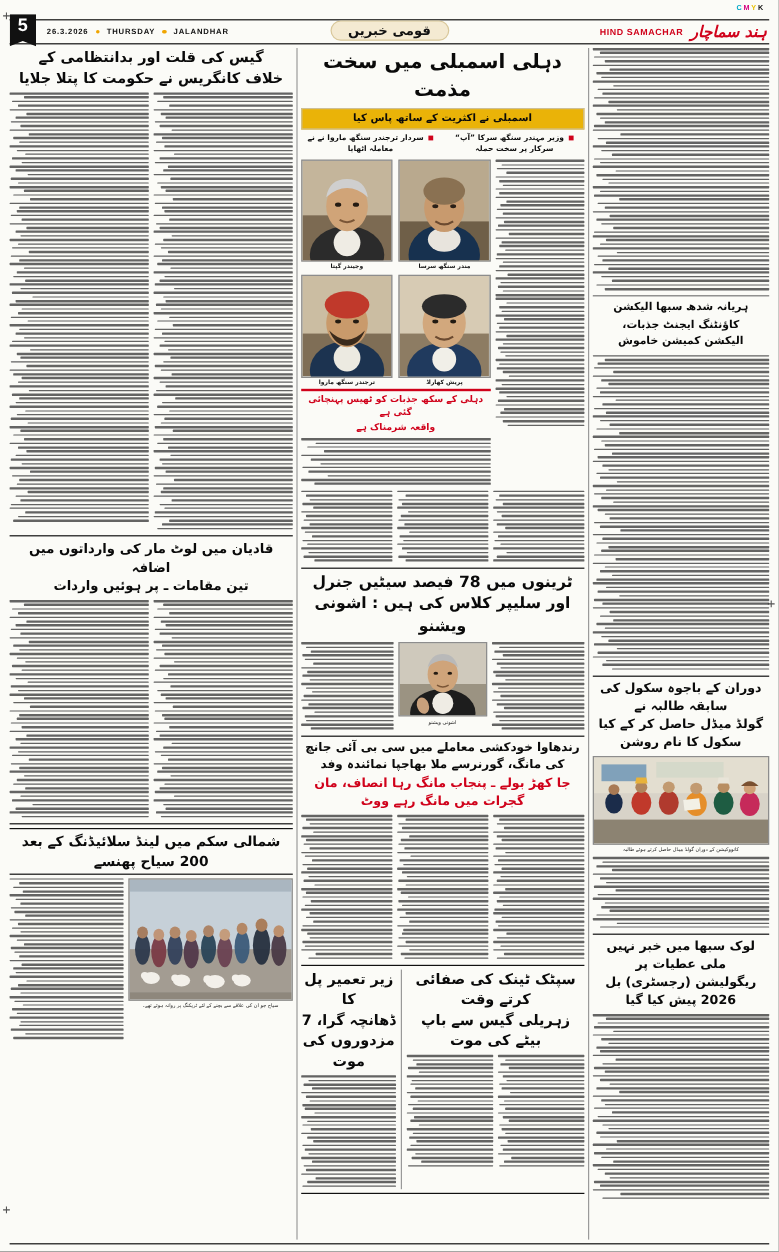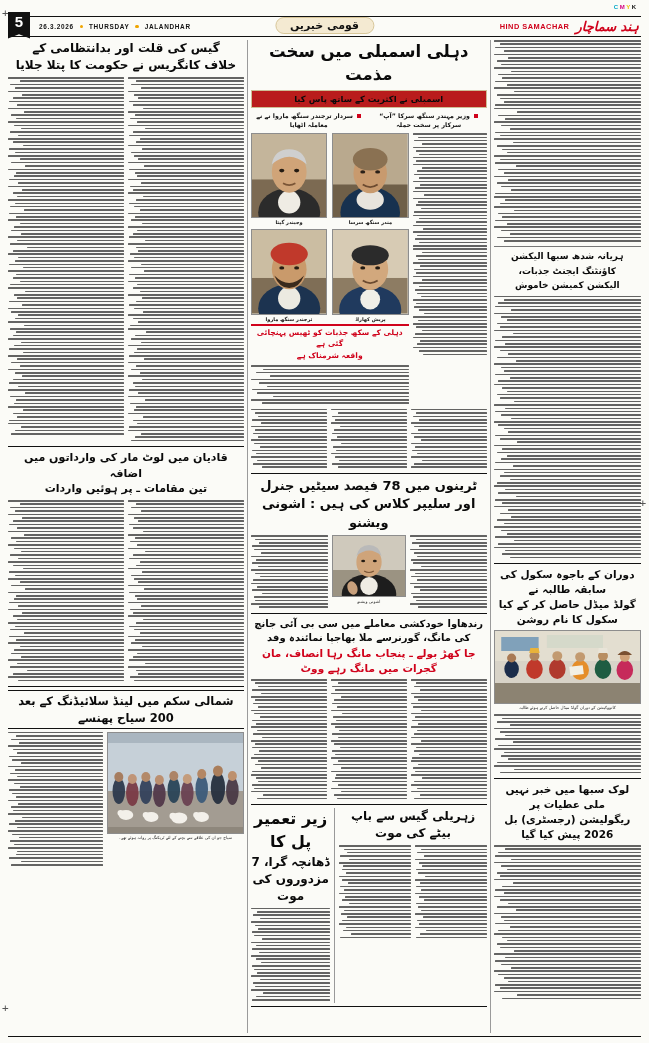--- a/index.html
+++ b/index.html
@@ -75,21 +75,21 @@
   .cols3{display:flex;gap:4px;direction:rtl;}
   .cols2>div,.cols3>div{flex:1;}
   
   .photo{position:relative;overflow:hidden;background:#c9c6bd;border:.5px solid #8d8d8d;}
   .ph-portrait{aspect-ratio:1/1.12;}
   .figcap{direction:rtl;font-size:4.2px;text-align:center;color:#222;margin-top:1.5px;line-height:1.45;}
   .portgrid{display:grid;grid-template-columns:1fr 1fr;gap:4px 5px;}
   .portname{direction:rtl;font-size:5px;text-align:center;font-weight:bold;color:#111;margin-top:1px;}
   .bullet-sq{display:inline-block;width:4px;height:4px;background:#d0021b;vertical-align:middle;margin-left:2px;}
   .subhead{direction:rtl;font-size:6.3px;font-weight:bold;text-align:center;color:#111;line-height:1.45;}
-  .boxnote{background:#b91c1c;border:.6px solid #cdbf96;padding:2px 3px;}
+  .boxnote{background:#eab308;border:.6px solid #cdbf96;padding:2px 3px;}
   .redbar{height:2px;background:#d0021b;margin:2px 0;}
   .hl-box{border-top:1.1px solid #111;border-bottom:1.1px solid #111;padding:2px 0;}
 </style>
 </head>
 <body>
 
 <div id="page">
 
   <div class="cropmark" style="top:10px;left:2px;">+</div>
   <div class="cropmark" style="top:500px;right:3px;">+</div>
@@ -828,20 +828,21 @@
             <div class="ln" style="width:84%"></div>
               <div class="ln" style="width:92%"></div>
           </div>
         </div>
       </div>
 
       <div class="rule"></div>
 
       <div style="display:flex;gap:4px;direction:rtl">
         <div style="flex:1.85">
+          <div class="hl hl-lg" style="font-size:12px">سپٹک ٹینک کی صفائی کرتے وقت</div>
           <div class="hl hl-lg" style="font-size:12px">زہریلی گیس سے باپ بیٹے کی موت</div>
           <div class="cols2" style="margin-top:3px">
             <div class="body dense">
               <div class="ln" style="width:100%"></div>
                 <div class="ln" style="width:92%"></div>
               <div class="ln" style="width:97%"></div>
                 <div class="ln" style="width:88%"></div>
               <div class="ln" style="width:100%"></div>
                 <div class="ln" style="width:95%"></div>
               <div class="ln" style="width:90%"></div>
@@ -894,21 +895,21 @@
                 <div class="ln" style="width:100%"></div>
               <div class="ln" style="width:91%"></div>
                 <div class="ln" style="width:95%"></div>
               <div class="ln" style="width:84%"></div>
                 <div class="ln" style="width:99%"></div>
             </div>
           </div>
         </div>
         <div style="width:0;border-left:.6px solid #999"></div>
         <div style="flex:1">
-          <div class="hl hl-lg" style="font-size:16px">زیر تعمیر پل کا</div>
+          <div class="hl hl-lg" style="font-size:12px">زیر تعمیر پل کا</div>
           <div class="hl hl-lg" style="font-size:12px">ڈھانچہ گرا، 7</div>
           <div class="hl hl-lg" style="font-size:12px">مزدوروں کی موت</div>
           <div class="body dense" style="margin-top:3px">
             <div class="ln" style="width:100%"></div>
               <div class="ln" style="width:92%"></div>
             <div class="ln" style="width:97%"></div>
               <div class="ln" style="width:88%"></div>
             <div class="ln" style="width:100%"></div>
               <div class="ln" style="width:95%"></div>
             <div class="ln" style="width:91%"></div>

